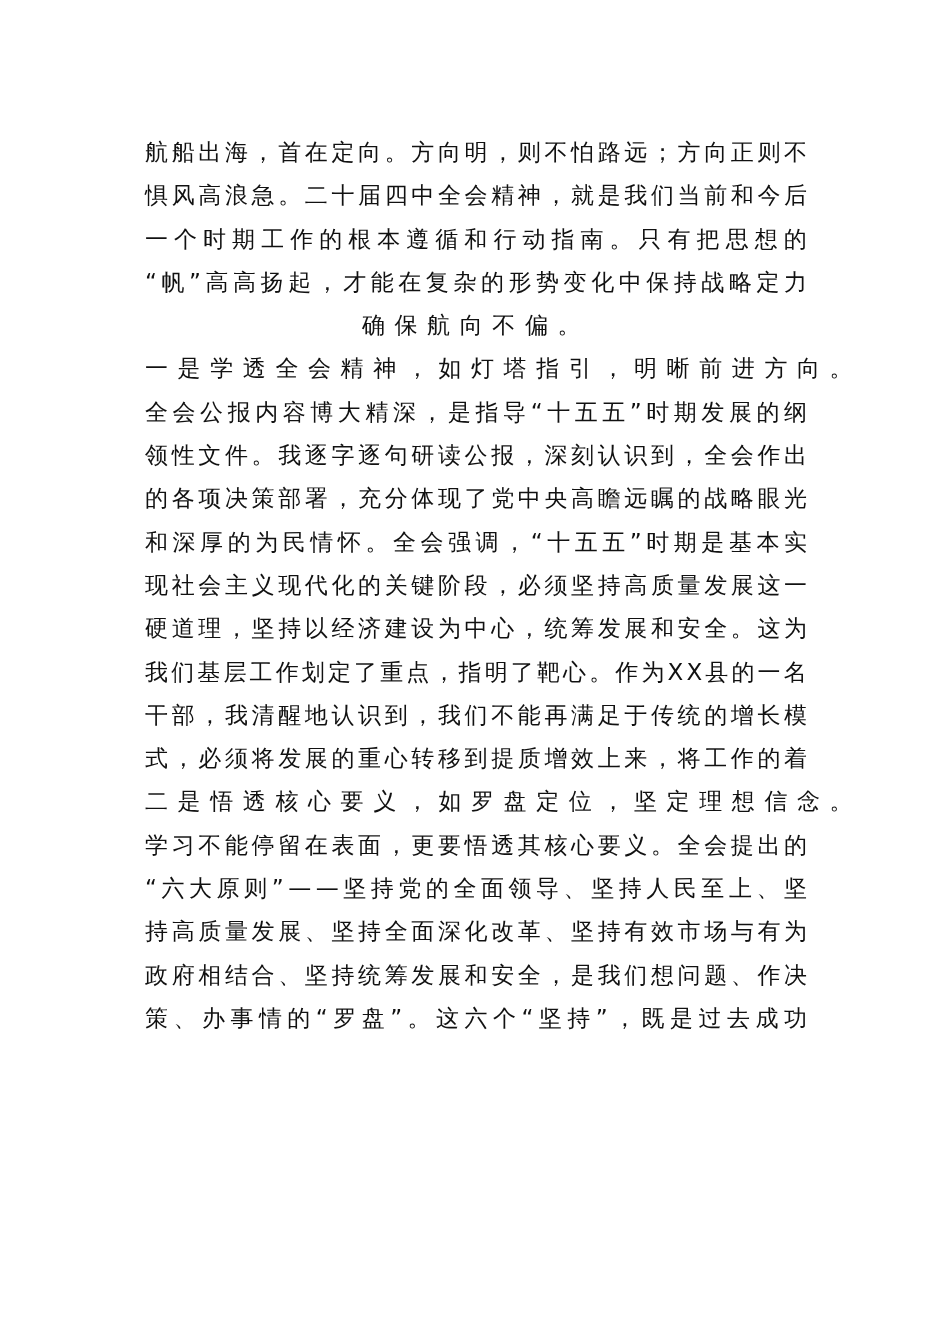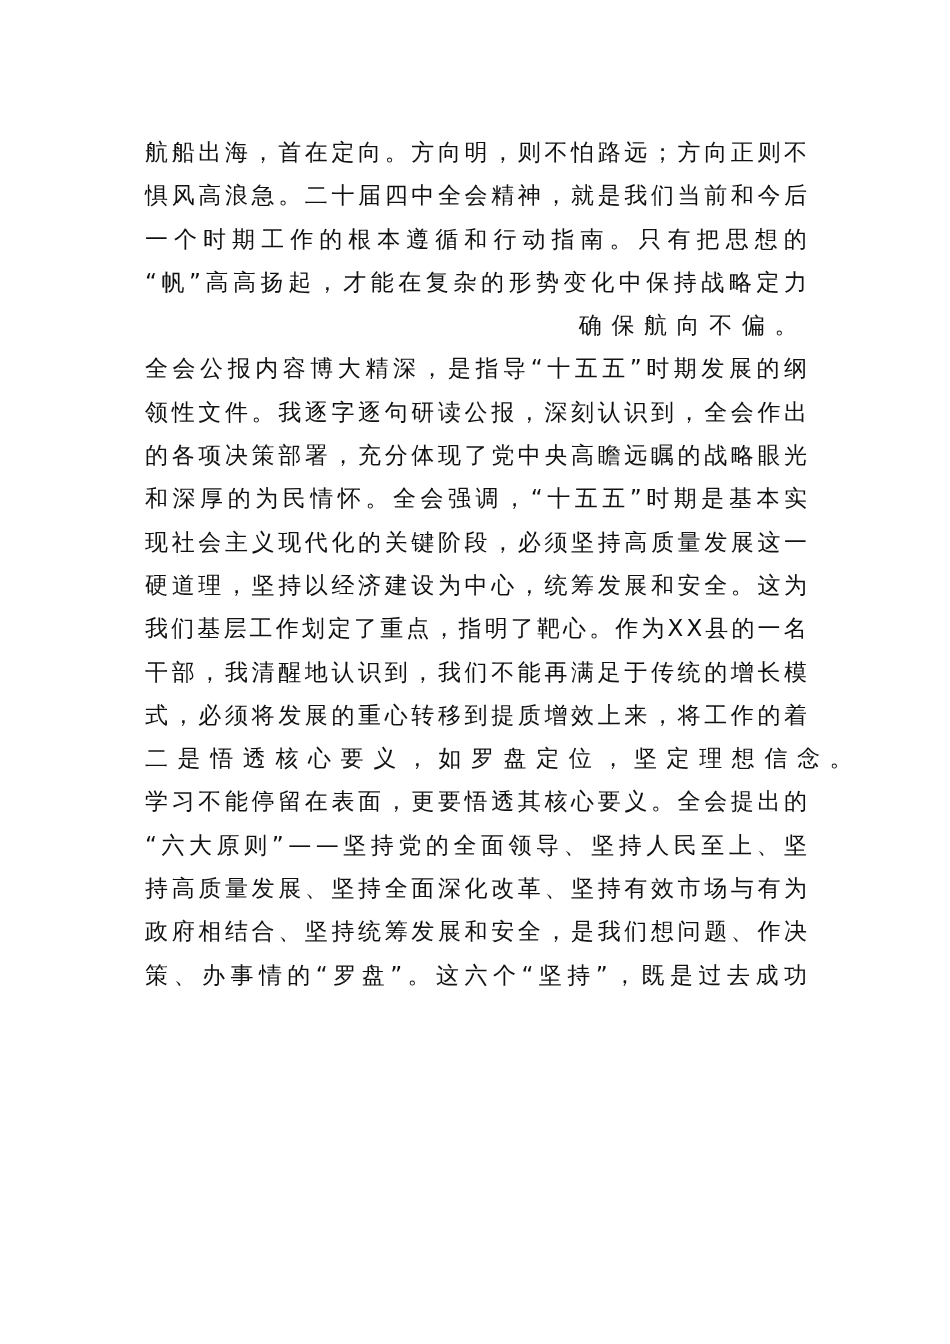--- a/index.html
+++ b/index.html
@@ -34,21 +34,21 @@
       line-height: 43.3px;
       font-size: 23px;
       white-space: nowrap;
       overflow: visible;
     }
     .line.full {
       text-align: justify;
       text-align-last: justify;
     }
     .line.partial {
-      text-align: right;
+      text-align: center;
       letter-spacing: 9.6px;
     }
   </style>
 </head>
 <body>
 
 <div class="page">
   <div class="content">
 
     <div class="paragraph">
@@ -154,20 +154,23 @@
           <span>保</span>
           <span>持</span>
           <span>战</span>
           <span>略</span>
           <span>定</span>
           <span>力</span>
         </div>
       <div class="line partial">确保航向不偏。</div>
     </div>
 
+    <div class="paragraph">
+      <div class="line partial">一是学透全会精神，如灯塔指引，明晰前进方向。</div>
+    </div>
 
     <div class="paragraph">
       <div class="line full" style="display: flex; justify-content: space-between;">
           <span>全</span>
           <span>会</span>
           <span>公</span>
           <span>报</span>
           <span>内</span>
           <span>容</span>
           <span>博</span>

